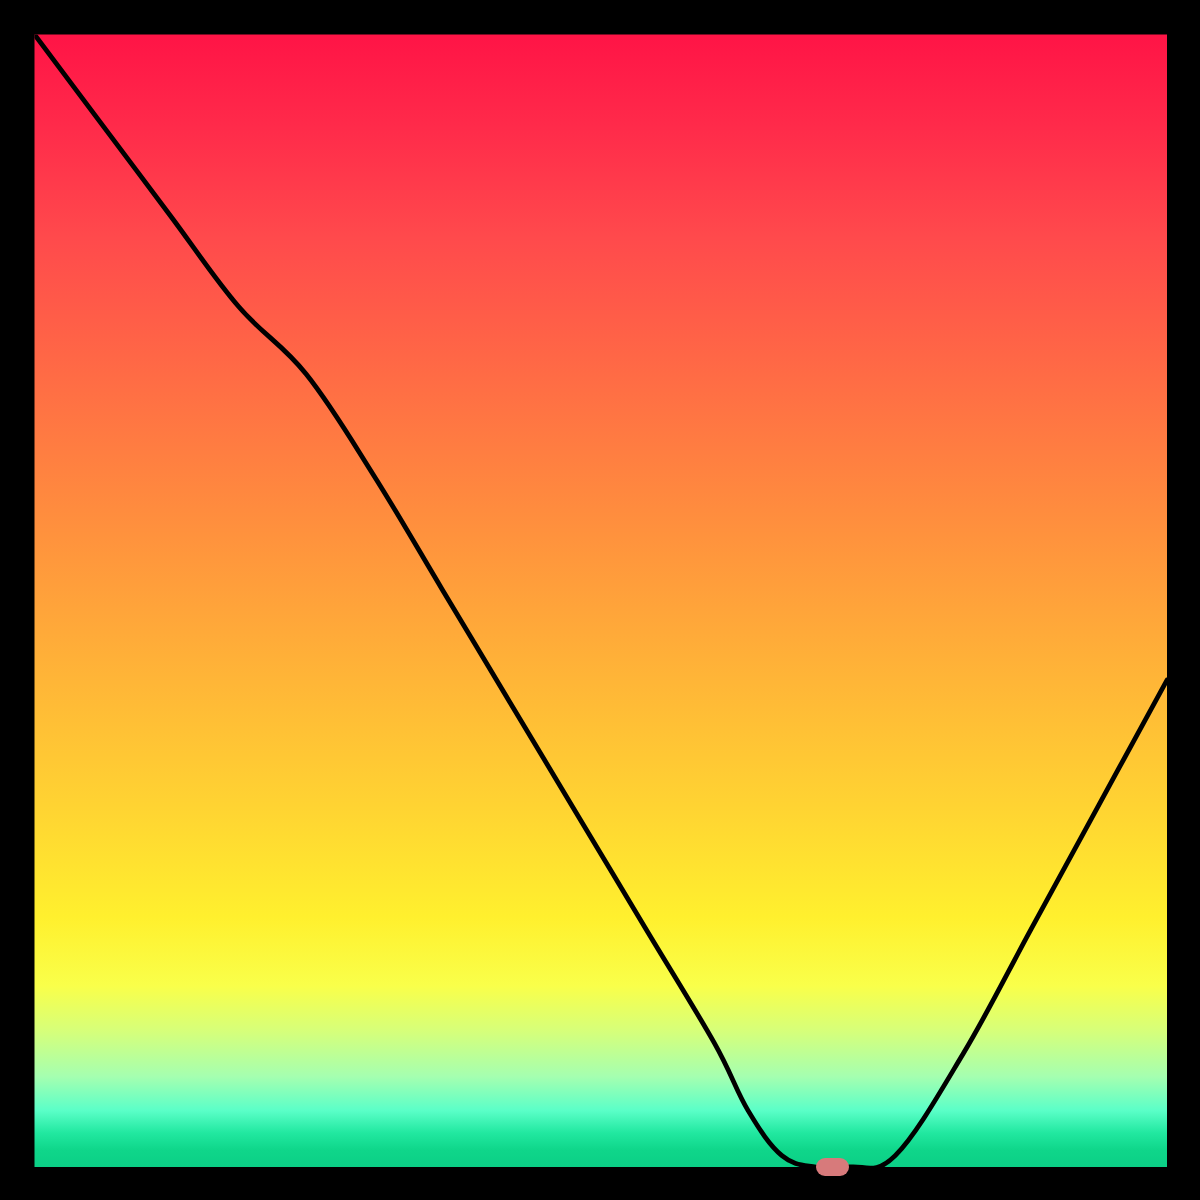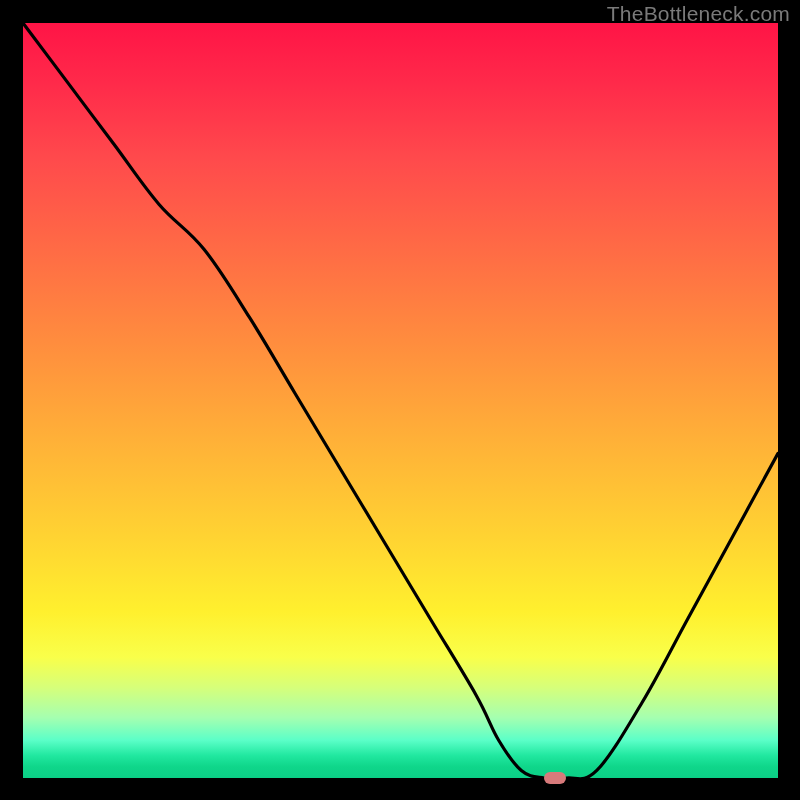--- a/index.html
+++ b/index.html
@@ -77,15 +77,14 @@
 
     <svg class="curve" viewBox="0 0 755 755" preserveAspectRatio="none">
 
       <path id="curve-path" fill="none" stroke="#000000" stroke-width="3.2" stroke-linecap="round" stroke-linejoin="round" d="M 0,0 C 8.154,10.871999999999996 28.991999999999997,38.65599999999996 45.3,60.39999999999998 C 61.608,82.14399999999999 74.292,99.05600000000005 90.6,120.80000000000007 C 106.90799999999999,142.54400000000007 119.59200000000001,162.17400000000006 135.9,181.20000000000005 C 152.208,200.22600000000003 164.892,206.115 181.2,226.5 C 197.50799999999998,246.885 210.192,268.629 226.5,294.45 C 242.808,320.27099999999996 255.49200000000002,342.77 271.8,369.95 C 288.108,397.13 300.792,418.27000000000004 317.09999999999997,445.45000000000005 C 333.40799999999996,472.63000000000005 346.092,493.77000000000004 362.4,520.95 C 378.70799999999997,548.13 391.39200000000005,569.2700000000001 407.70000000000005,596.45 C 424.00800000000004,623.63 440.769,650.206 453,671.95 C 465.231,693.6940000000001 467.496,703.66 475.65,717.25 C 483.804,730.84 490.146,740.6550000000001 498.3,747.45 C 506.454,754.245 512.7959999999999,753.641 520.9499999999999,755 C 529.1039999999999,756.359 534.087,756.359 543.6,755 C 553.113,753.641 560.2099999999999,761.0400000000001 573.8,747.45 C 587.39,733.86 602.7919999999999,706.68 619.0999999999999,679.5 C 635.4079999999999,652.32 648.092,626.3480000000001 664.4,596.45 C 680.708,566.552 693.3919999999999,543.298 709.6999999999999,513.4 C 726.0079999999999,483.50199999999995 746.846,445.29900000000004 755,430.35"></path>
     </svg>
 
     <div class="marker" id="opt-marker" style="left: 532.275px; top: 755px; background: rgb(215, 122, 123);"></div>
 
   </div>
 
-  <div class="watermark">TheBottleneck.com</div>
 
 </div>
 
 </body></html>

